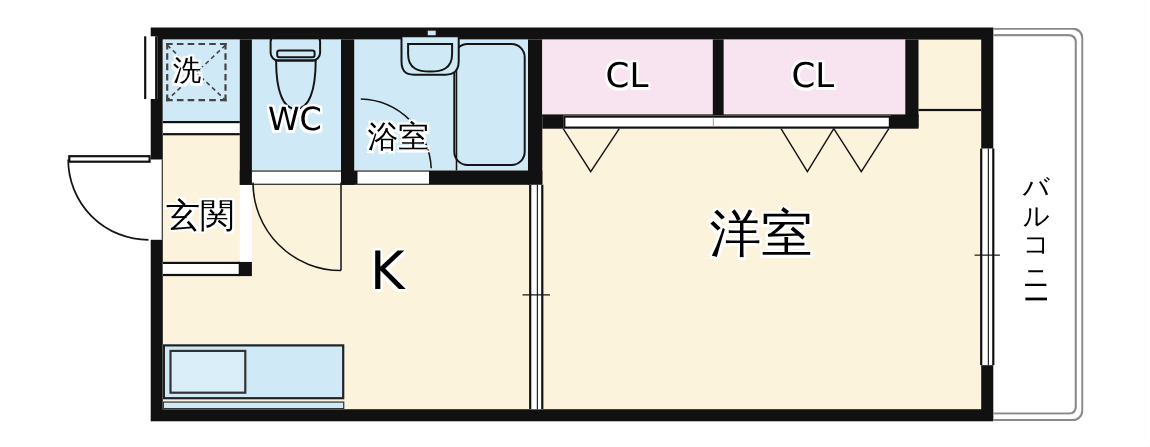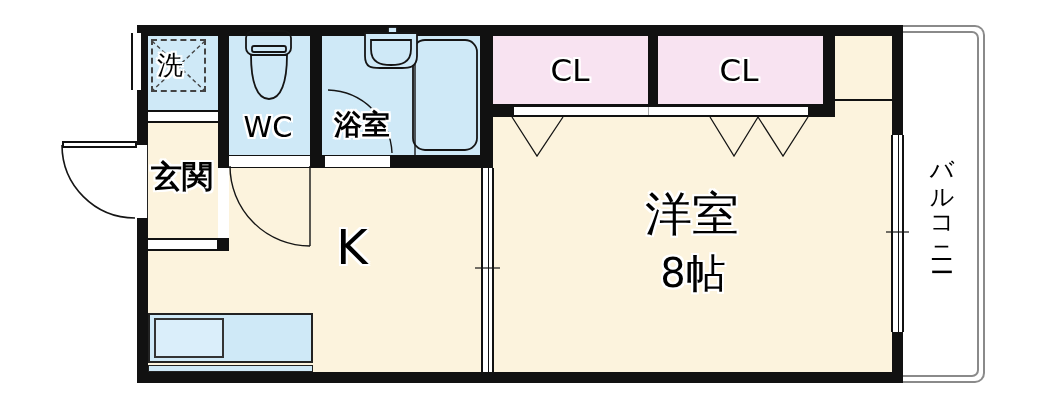--- a/index.html
+++ b/index.html
@@ -52,23 +52,23 @@
   
   .overlay{left:0;top:0;width:1045px;height:406px;pointer-events:none;}
   
   .lbl{
     position:absolute;transform:translate(-50%,-50%);color:#000;white-space:nowrap;
     text-shadow:-2px -2px 0 #fff,2px -2px 0 #fff,-2px 2px 0 #fff,2px 2px 0 #fff,
                 -2px 0 0 #fff,2px 0 0 #fff,0 -2px 0 #fff,0 2px 0 #fff;
     line-height:1;font-weight:500;
   }
   .lbl-laundry{left:170px;top:65px;font-size:26px;}
-  .lbl-wc{left:268px;top:127px;font-size:29px;}
-  .lbl-bath{left:362px;top:125px;font-size:28px;font-weight:bold;}
-  .lbl-genkan{left:182px;top:176px;font-size:31px;font-weight:bold;}
+  .lbl-wc{left:268px;top:109px;font-size:29px;}
+  .lbl-bath{left:362px;top:125px;font-size:28px;}
+  .lbl-genkan{left:182px;top:197px;font-size:31px;}
   .lbl-k{left:352px;top:247px;font-size:48px;}
   .lbl-yoshitsu{left:692px;top:213px;font-size:47px;text-align:center;}
   .lbl-size{left:693px;top:273px;font-size:40px;}
   .lbl-cl-l{left:570px;top:70px;font-size:31px;}
   .lbl-cl-r{left:739px;top:70px;font-size:31px;}
   .lbl-balcony{left:942px;top:202px;font-size:24px;writing-mode:vertical-rl;letter-spacing:2px;transform:translate(-50%,-50%);}
 </style>
 </head>
 <body>
 
@@ -155,18 +155,17 @@
     <line x1="475" y1="268" x2="500" y2="268" stroke-width="1.2"></line>
     <line x1="886" y1="232" x2="909" y2="232" stroke-width="1.2"></line>
   </svg>
 
   <div class="lbl lbl-laundry">洗</div>
   <div class="lbl lbl-wc">WC</div>
   <div class="lbl lbl-bath">浴室</div>
   <div class="lbl lbl-genkan">玄関</div>
   <div class="lbl lbl-k">K</div>
   <div class="lbl lbl-yoshitsu">洋室</div>
-  <div class="lbl lbl-size">8帖</div>
   <div class="lbl lbl-cl-l">CL</div>
   <div class="lbl lbl-cl-r">CL</div>
   <div class="lbl lbl-balcony">バルコニー</div>
 
 </div>
 
 </body></html>

